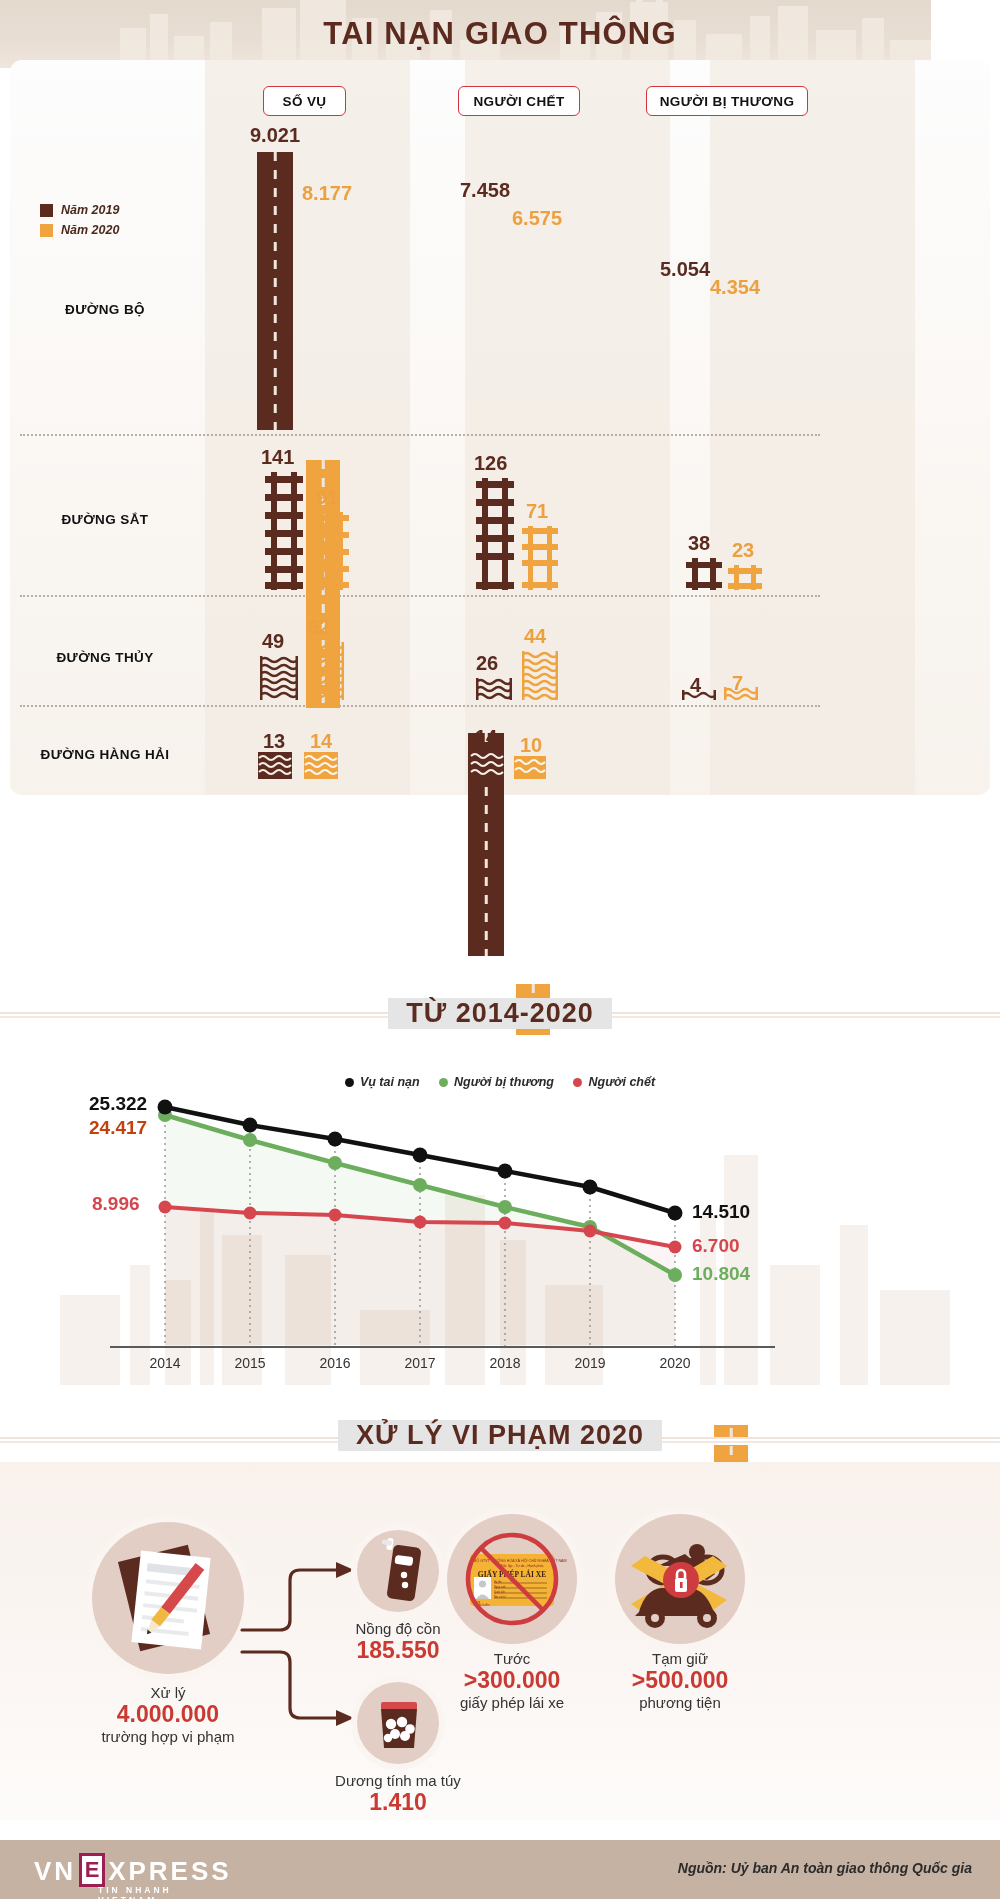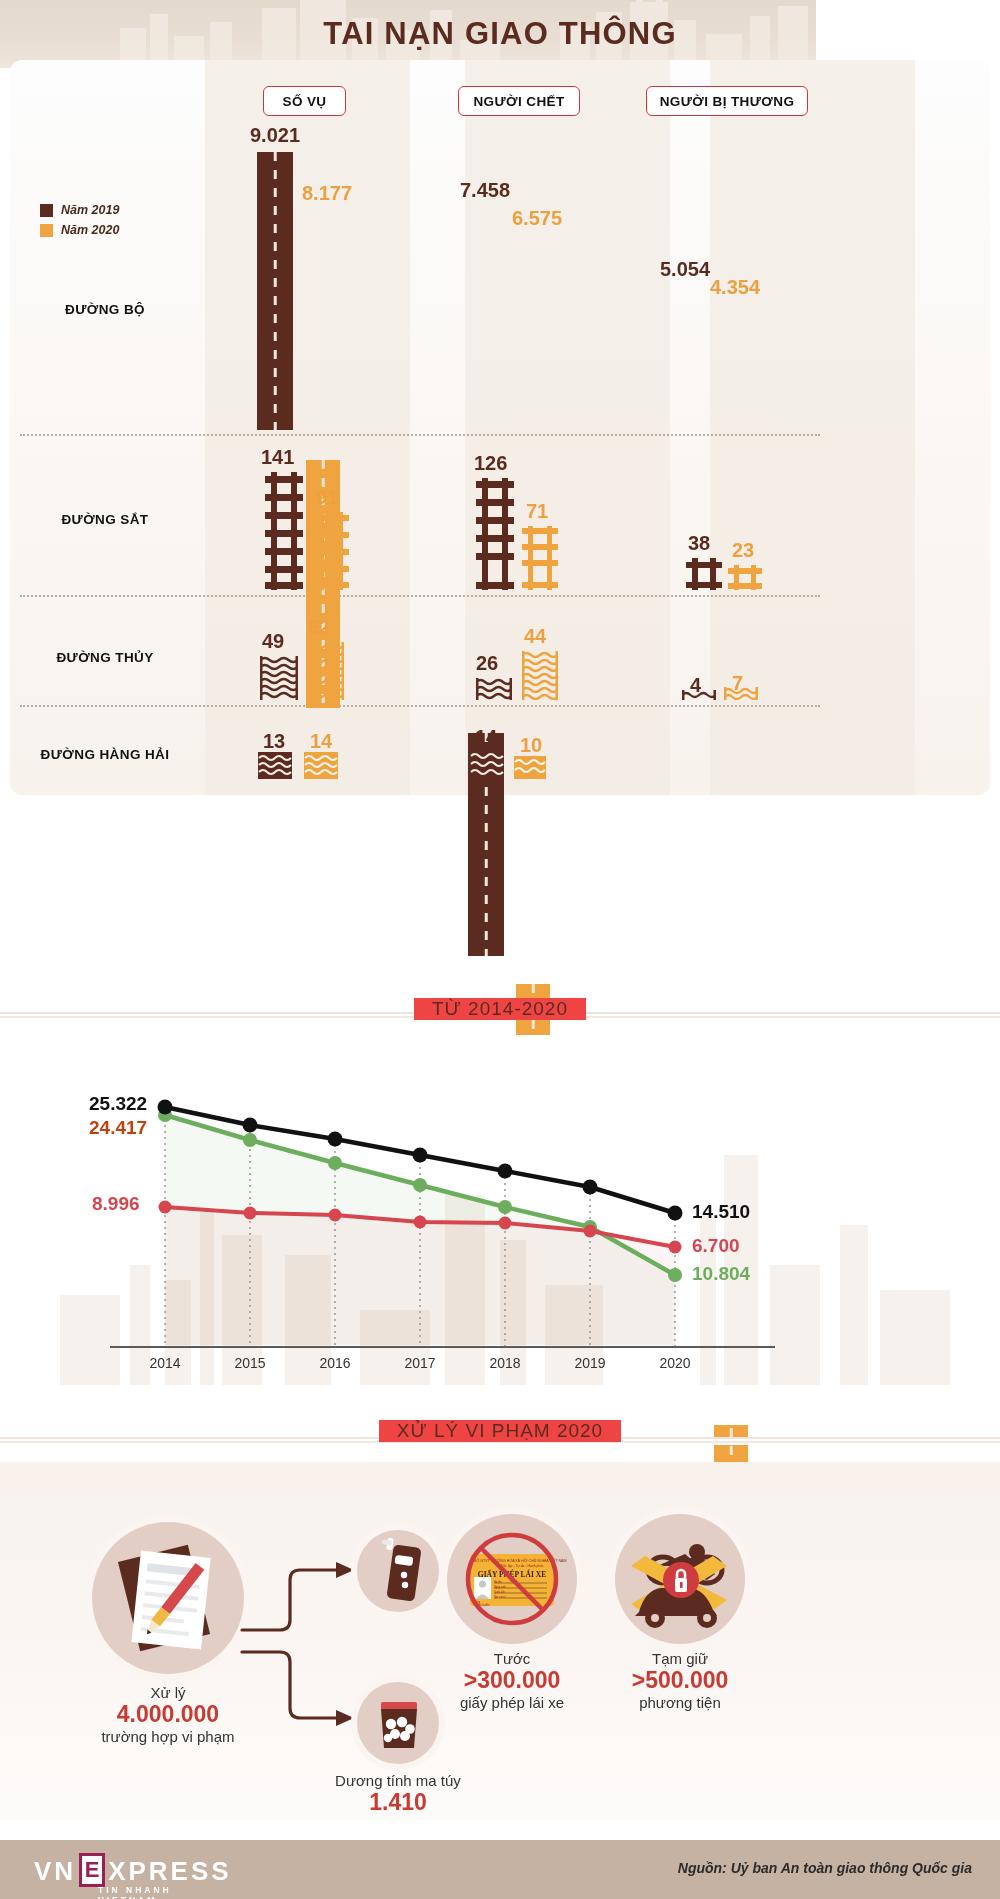--- a/index.html
+++ b/index.html
@@ -4,21 +4,21 @@
 <style>
   * { margin:0; padding:0; box-sizing:border-box; }
   body {
     width:1000px; height:1899px; position:relative; overflow:hidden;
     font-family:"Liberation Sans", sans-serif;
     background:#ffffff;
   }
 
   
   .header {
-    position:absolute; left:0; top:0; width:816px; height:68px;
+    position:absolute; left:0; top:0; width:931px; height:68px;
     background:linear-gradient(180deg,#e4d9cd 0%, #e9ded3 60%, #efe6dc 100%);
     overflow:hidden;
   }
   .skyline-h { position:absolute; left:0; top:0; width:1000px; height:68px; }
   .page-title {
     position:absolute; left:0; top:16px; width:1000px; text-align:center;
     font-size:31px; letter-spacing:1.2px; font-weight:700; color:#5c2b20;
     font-family:"Liberation Sans Narrow","Liberation Sans", sans-serif;
   }
 
@@ -65,22 +65,22 @@
   .road { position:relative; overflow:hidden; }
   .road .dash {
     position:absolute; left:50%; top:0; transform:translateX(-50%);
     width:2.5px; height:100%;
     background:repeating-linear-gradient(180deg,#efe6dc 0px,#efe6dc 9px,transparent 9px,transparent 18px);
   }
 
   
   .sec-title-wrap { position:absolute; left:0; width:1000px; text-align:center; }
   .sec-title {
-    display:inline-block; position:relative; padding:0 18px; font-size:19px;
-    font-weight:400; color:#5c2b20; letter-spacing:1px; background:#ef4444;
+    display:inline-block; position:relative; padding:0 18px; font-size:27px;
+    font-weight:700; color:#5c2b20; letter-spacing:1px; background:#e5e5e5;
     font-family:"Liberation Sans Narrow","Liberation Sans", sans-serif;
   }
   .rule {
     position:absolute; left:0; width:1000px; height:8px;
     background:linear-gradient(180deg,#efe3da 0, #efe3da 2px,#fff 2px,#fff 4px,#f3e8e0 4px,#f3e8e0 6px,#fff 6px);
   }
   .chartbox { position:absolute; left:0; top:1035px; width:1000px; height:390px;
               background:#fff; overflow:hidden; }
   .lg2 { position:absolute; left:0; top:40px; width:1000px; text-align:center;
          font-size:12.5px; font-style:italic; font-weight:600; color:#2a2a2a; }
@@ -406,20 +406,25 @@
       <rect x="500" y="145" width="26" height="145"></rect>
         <rect x="545" y="190" width="58" height="100"></rect>
       <rect x="700" y="120" width="16" height="170"></rect>
         <rect x="724" y="60" width="34" height="230"></rect>
       <rect x="770" y="170" width="50" height="120"></rect>
         <rect x="840" y="130" width="28" height="160"></rect>
       <rect x="880" y="195" width="70" height="95"></rect>
     </g>
   </svg>
 
+  <div class="lg2">
+    <span class="dot" style="background:#111;margin-left:0"></span><span>Vụ tai nạn</span>
+    <span class="dot" style="background:#6cae5e"></span><span>Người bị thương</span>
+    <span class="dot" style="background:#d6464f"></span><span>Người chết</span>
+  </div>
 
   <svg style="position:absolute;left:0;top:0;width:1000px;height:390px;" viewBox="0 0 1000 390">
 
     <path d="M165 80 L250 105 L335 128 L420 150 L505 172 L590 192 L675 240 L675 310 L165 310 Z" fill="#6cae5e" opacity="0.07"></path>
     <path d="M165 172 L250 178 L335 180 L420 187 L505 188 L590 196 L675 212 L675 310 L165 310 Z" fill="#d6464f" opacity="0.06"></path>
 
     <g stroke="#8c8c8c" stroke-width="1.3" stroke-dasharray="2,4">
       <line x1="165" y1="72" x2="165" y2="312"></line>
         <line x1="250" y1="90" x2="250" y2="312"></line>
       <line x1="335" y1="104" x2="335" y2="312"></line>
@@ -527,20 +532,24 @@
   <div class="circ" style="left:357px;top:68px;width:82px;height:82px;">
     <svg viewBox="0 0 82 82" style="width:82px;height:82px;">
       <rect x="33" y="16" width="28" height="54" rx="5" fill="#5c2b20" transform="rotate(8 47 43)"></rect>
       <rect x="38" y="26" width="18" height="9" rx="3" fill="#ffffff" transform="rotate(8 47 30)"></rect>
       <circle cx="47" cy="45" r="3.2" fill="#fff"></circle>
         <circle cx="48" cy="55" r="3.2" fill="#fff"></circle>
       <rect x="30" y="8" width="6" height="12" rx="2" fill="#ffffff" transform="rotate(8 33 14)"></rect>
       <rect x="25" y="10" width="10" height="5" rx="2" fill="#e8e8e8" transform="rotate(8 30 12)"></rect>
     </svg>
   </div>
+  <div class="cap" style="left:288px;top:158px;width:220px;">
+    <div class="t1">Nồng độ cồn</div>
+    <div class="big">185.550</div>
+  </div>
 
   <div class="circ" style="left:357px;top:220px;width:82px;height:82px;">
     <svg viewBox="0 0 82 82" style="width:82px;height:82px;">
       <rect x="24" y="20" width="36" height="8" rx="2" fill="#d6494b"></rect>
       <path d="M24 27 L60 27 L57 66 L27 66 Z" fill="#5c2b20"></path>
       <g fill="#ffffff">
         <circle cx="34" cy="42" r="5.2"></circle>
           <circle cx="45" cy="40" r="5.2"></circle>
           <circle cx="53" cy="47" r="4.8"></circle>
         <circle cx="38" cy="52" r="5"></circle>

